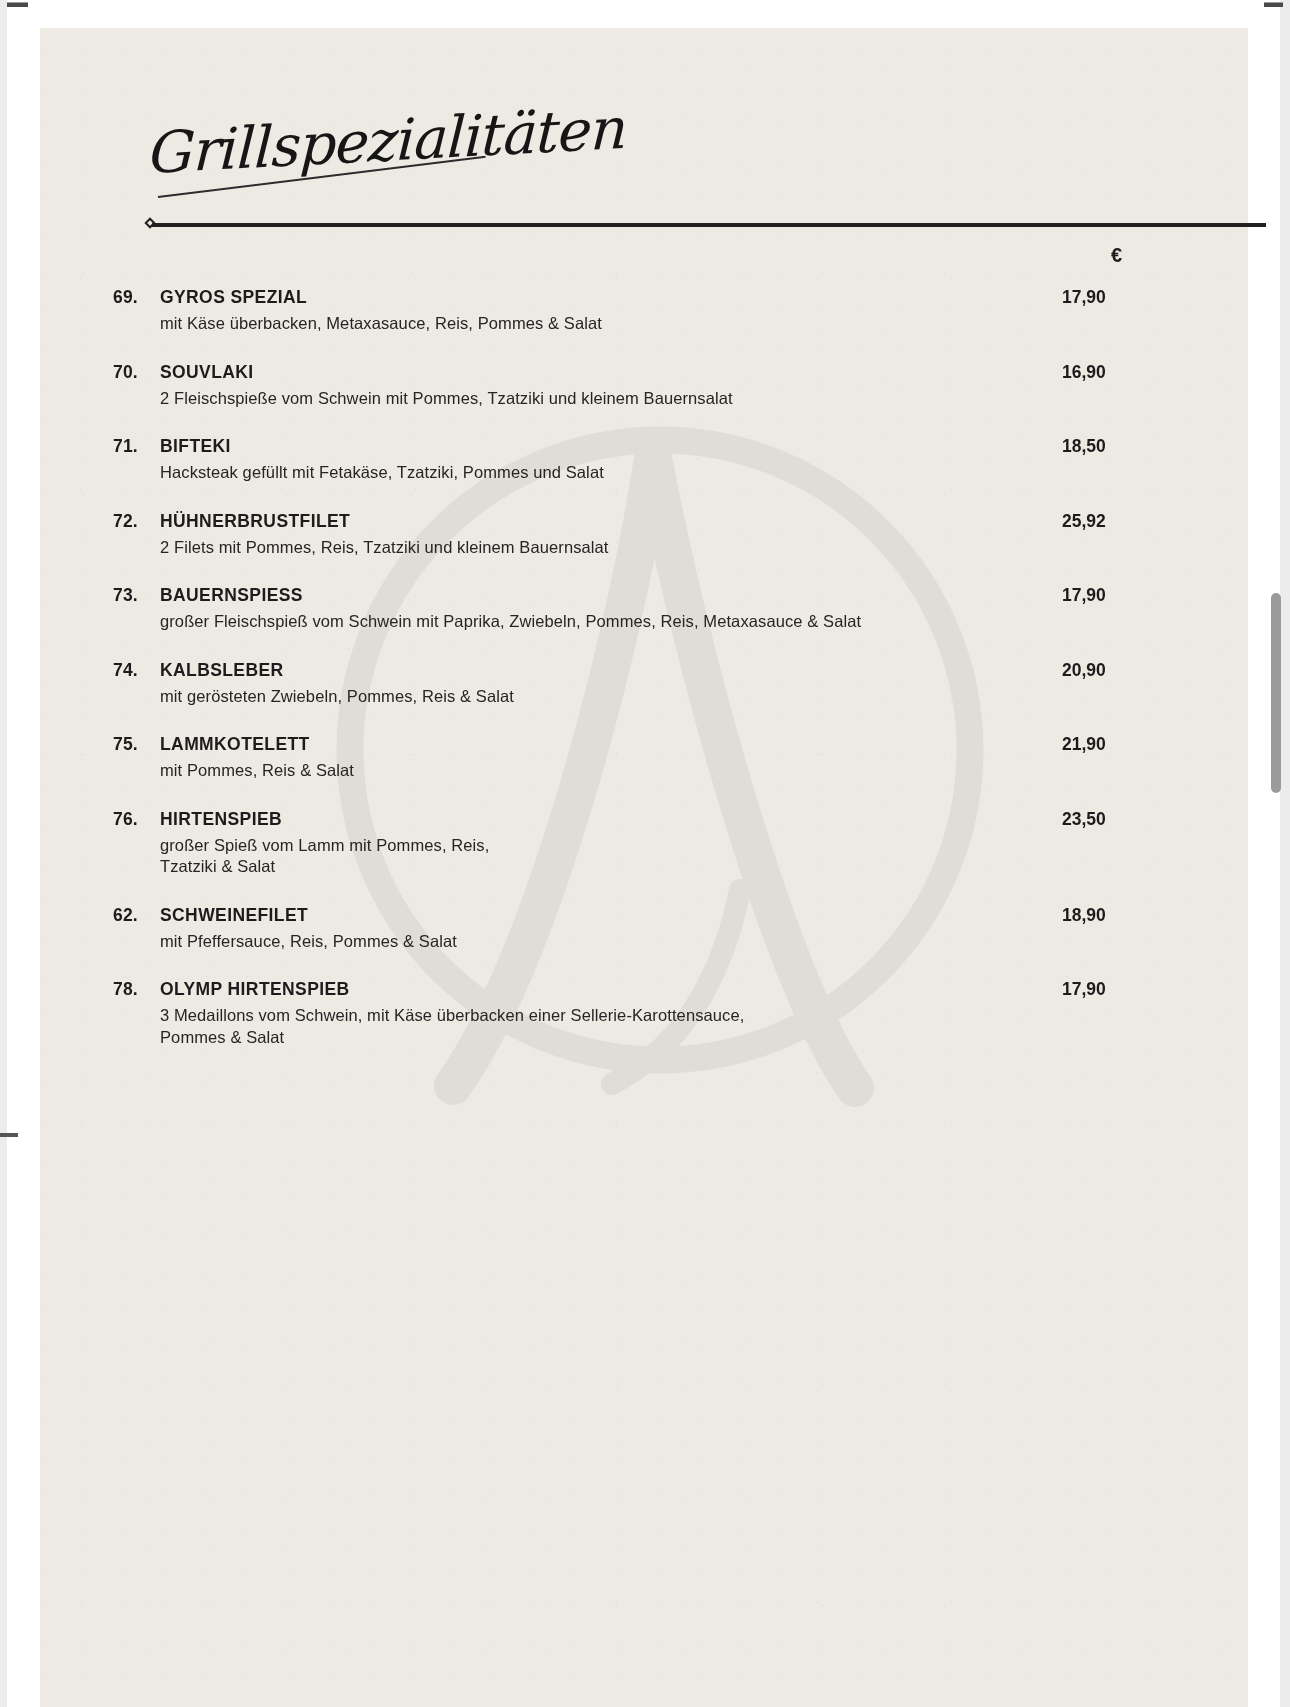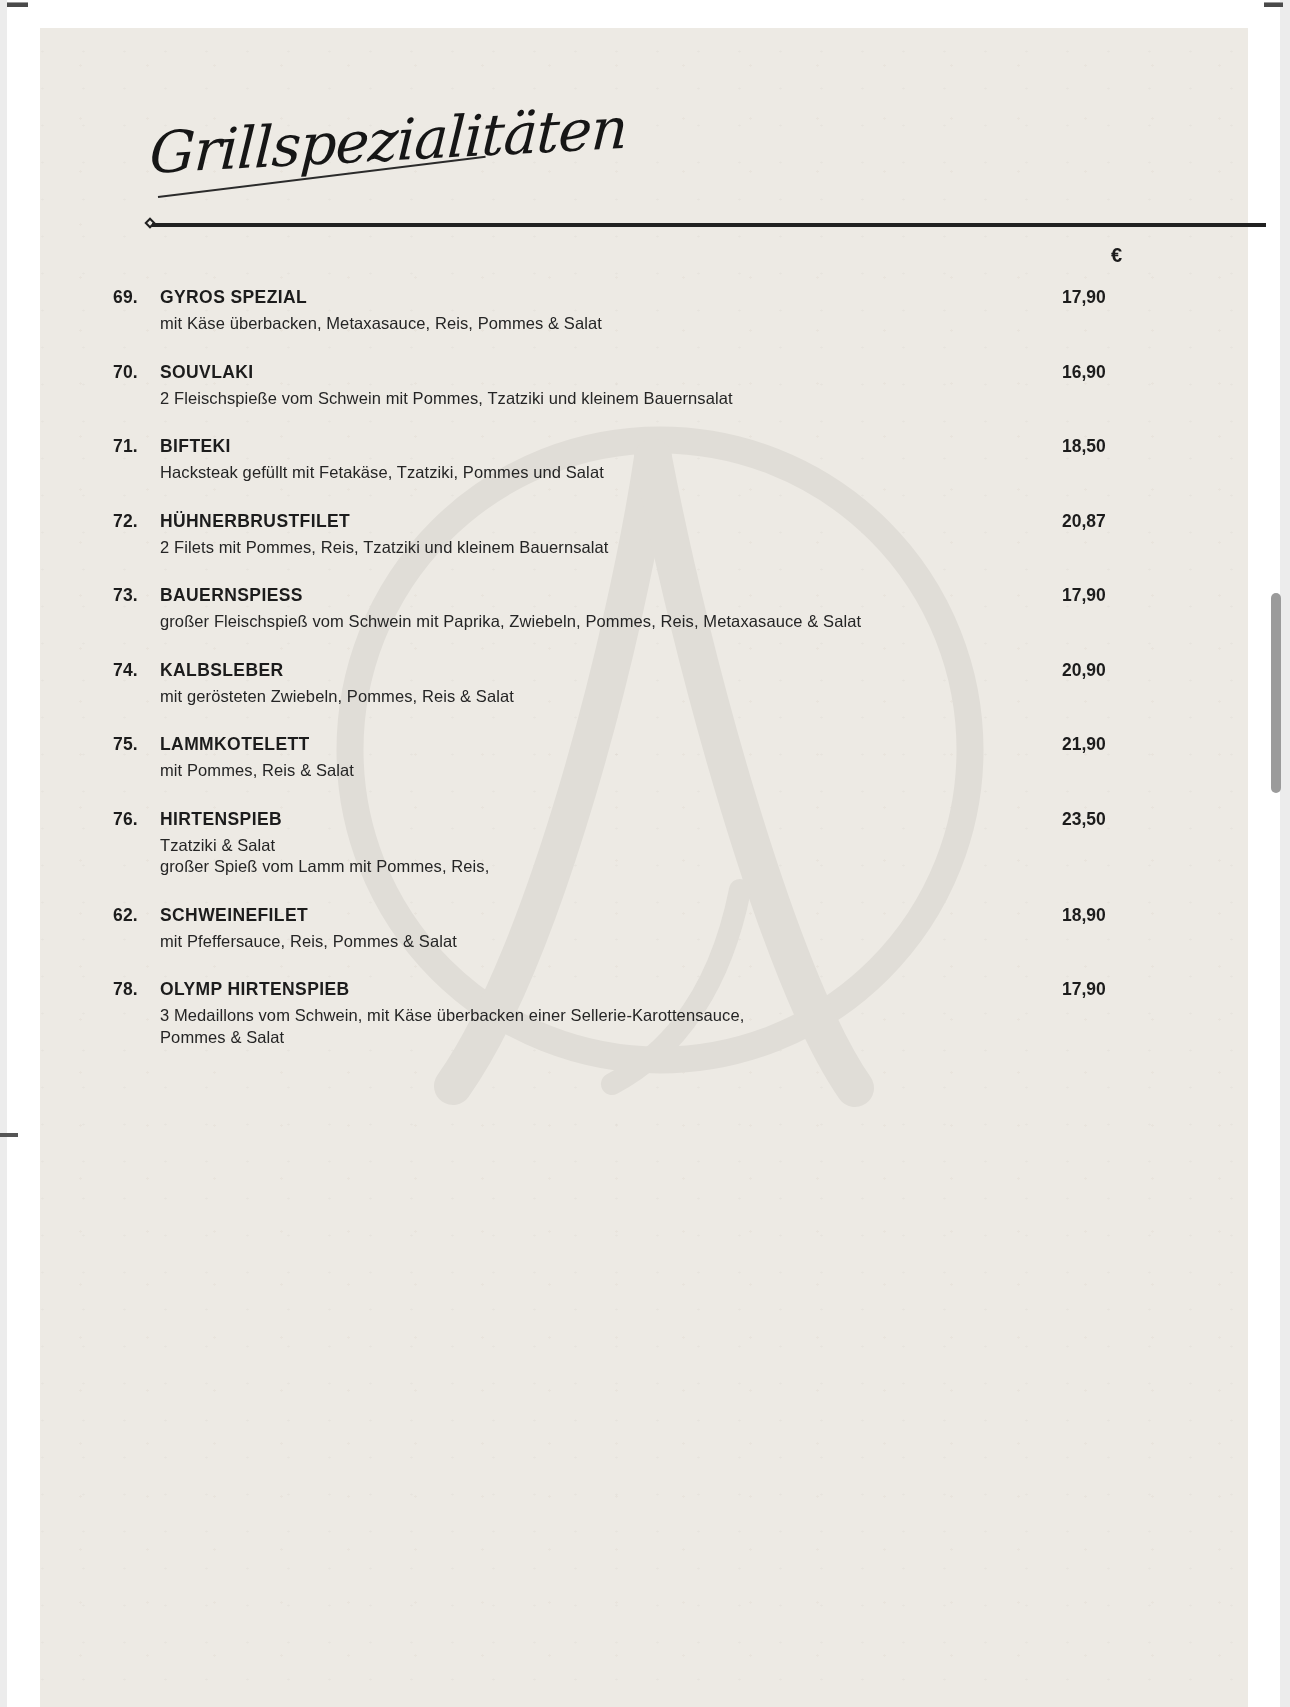--- a/index.html
+++ b/index.html
@@ -147,21 +147,21 @@
   </div>
 
   <div class="menu-item">
     <div class="item-number">72.</div>
     <div class="item-main">
       <div class="item-name">HÜHNERBRUSTFILET</div>
       <div class="item-desc">
             <div class="desc-line">2 Filets mit Pommes, Reis, Tzatziki und kleinem Bauernsalat</div>
           </div>
     </div>
-    <div class="item-price">20,87</div>
+    <div class="item-price">25,92</div>
   </div>
 
   <div class="menu-item">
     <div class="item-number">73.</div>
     <div class="item-main">
       <div class="item-name">BAUERNSPIESS</div>
       <div class="item-desc">
             <div class="desc-line">großer Fleischspieß vom Schwein mit Paprika, Zwiebeln, Pommes, Reis, Metaxasauce &amp; Salat</div>
           </div>
     </div>
@@ -188,22 +188,22 @@
           </div>
     </div>
     <div class="item-price">21,90</div>
   </div>
 
   <div class="menu-item">
     <div class="item-number">76.</div>
     <div class="item-main">
       <div class="item-name">HIRTENSPIEB</div>
       <div class="item-desc">
+            <div class="desc-line">großer Spieß vom Lamm mit Pommes, Reis,</div>
             <div class="desc-line">Tzatziki &amp; Salat</div>
-            <div class="desc-line">großer Spieß vom Lamm mit Pommes, Reis,</div>
           </div>
     </div>
     <div class="item-price">23,50</div>
   </div>
 
   <div class="menu-item">
     <div class="item-number">62.</div>
     <div class="item-main">
       <div class="item-name">SCHWEINEFILET</div>
       <div class="item-desc">

